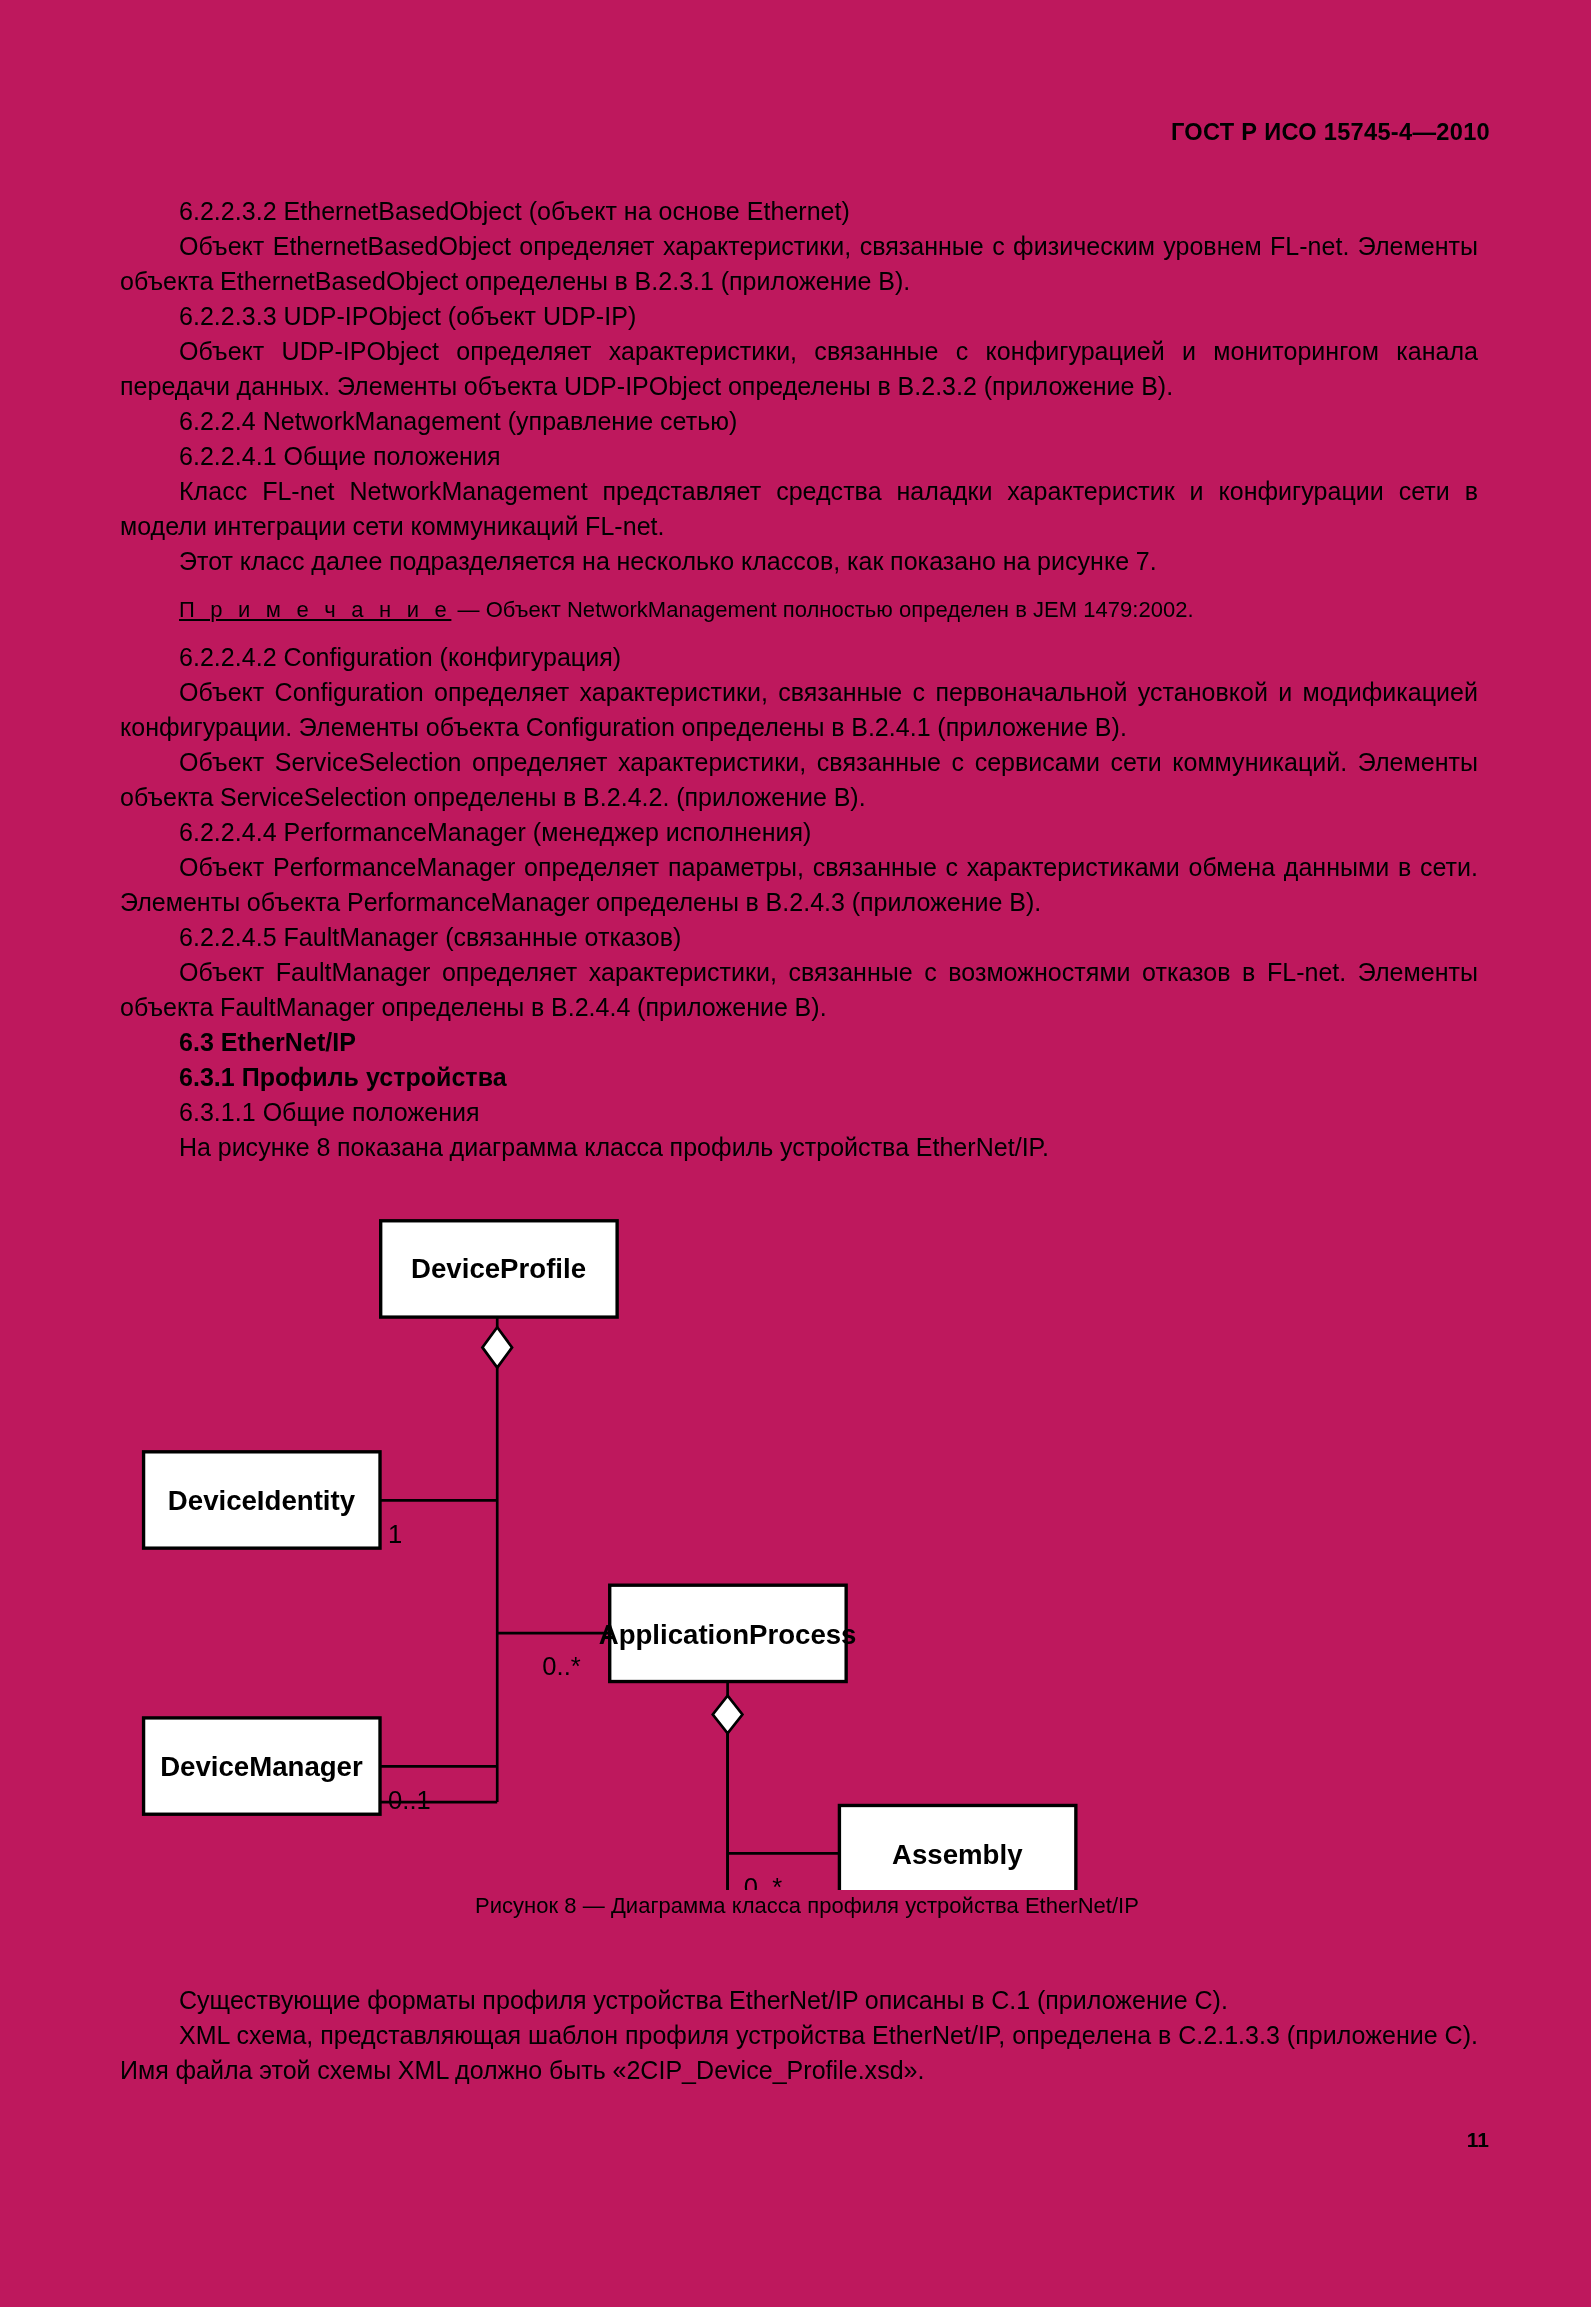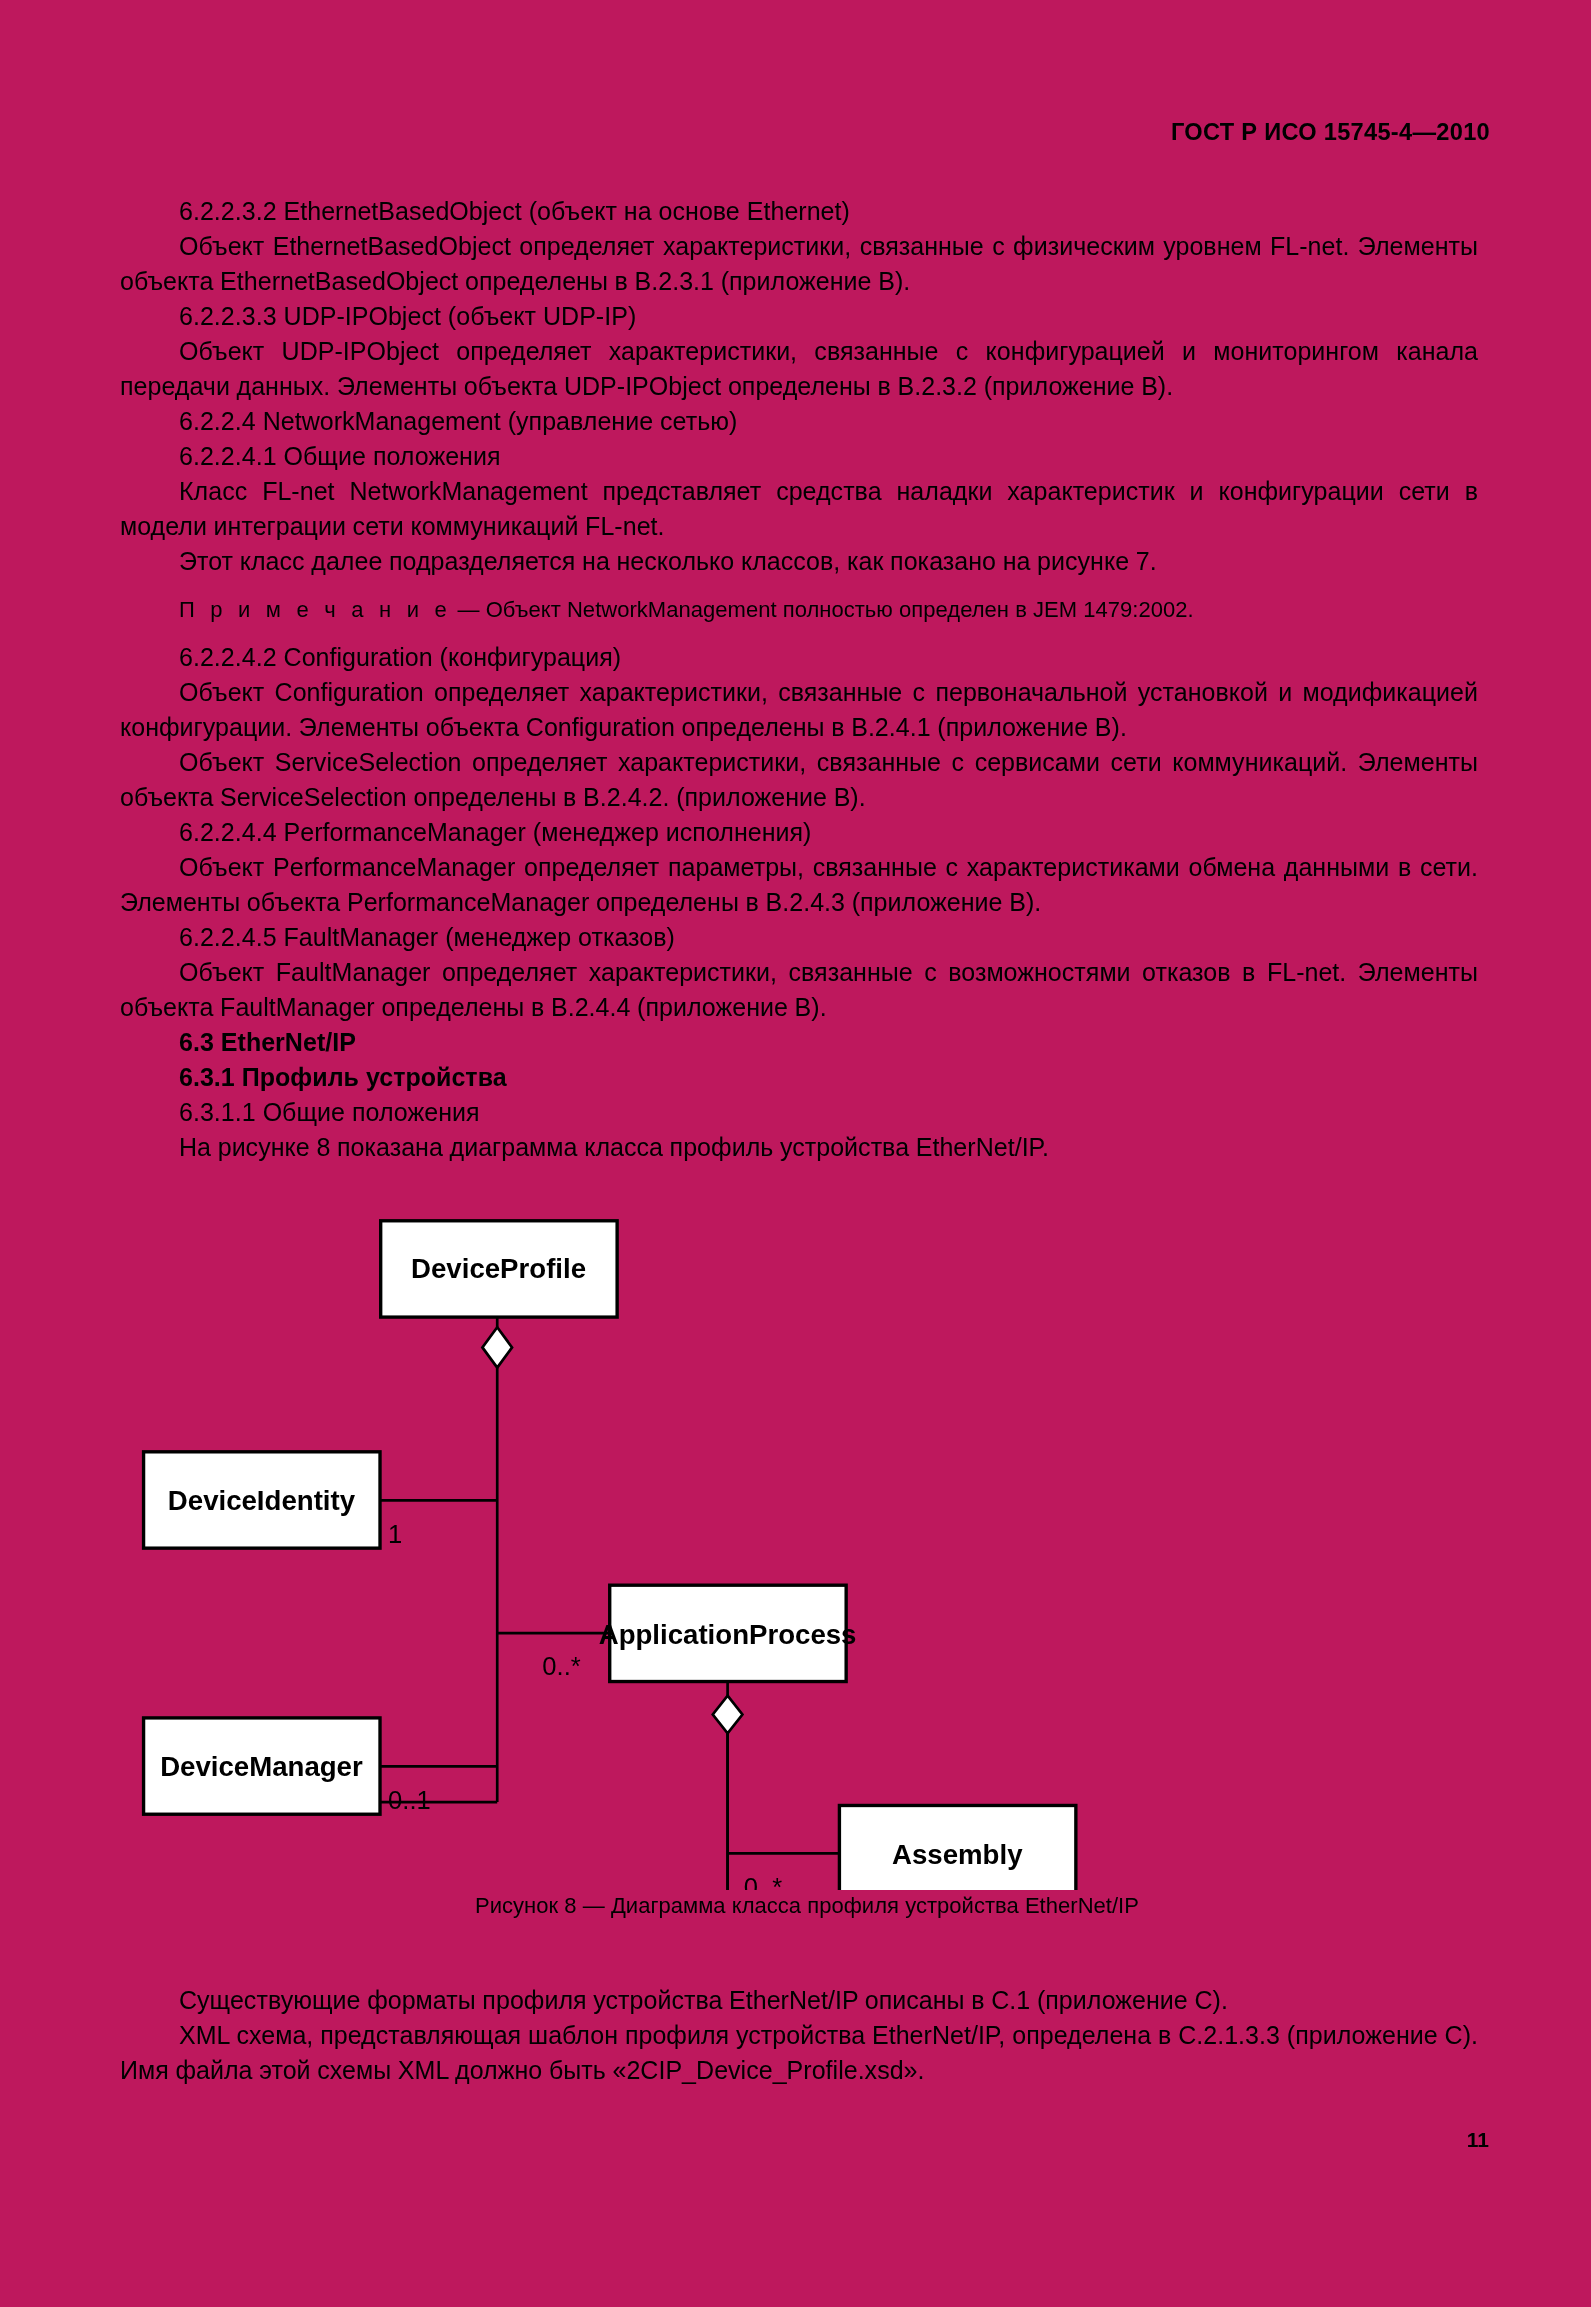--- a/index.html
+++ b/index.html
@@ -69,20 +69,21 @@
 
   p.note {
     margin: 15px 0 13.5px 0;
     font-size: 22px;
     line-height: 32px;
     text-indent: 59px;
     letter-spacing: 0.03px;
   }
   p.note .spaced {
     letter-spacing: 4.7px;
+    text-decoration: underline;
   }
 
   
   .figure {
     position: absolute;
     left: 120px;
     top: 1209px;
     width: 1358px;
     height: 741px;
   }
@@ -143,21 +144,21 @@
     </p>
 
     <p class="heading-num">6.2.2.4.2 Configuration (конфигурация)</p>
     <p class="body-text">Объект Configuration определяет характеристики, связанные с первоначальной установкой и модификацией конфигурации. Элементы объекта Configuration определены в В.2.4.1 (приложение В).</p>
 
     <p class="body-text">Объект ServiceSelection определяет характеристики, связанные с сервисами сети коммуникаций. Элементы объекта ServiceSelection определены в В.2.4.2. (приложение В).</p>
 
     <p class="heading-num">6.2.2.4.4 PerformanceManager  (менеджер исполнения)</p>
     <p class="body-text">Объект PerformanceManager определяет параметры, связанные с характеристиками обмена данными в сети. Элементы объекта PerformanceManager определены в В.2.4.3 (приложение В).</p>
 
-    <p class="heading-num">6.2.2.4.5 FaultManager (менеджер отказов)</p>
+    <p class="heading-num">6.2.2.4.5 FaultManager (связанные отказов)</p>
     <p class="body-text">Объект FaultManager определяет характеристики, связанные с возможностями отказов в FL-net. Элементы объекта FaultManager определены в В.2.4.4 (приложение В).</p>
 
     <p class="heading-bold">6.3 EtherNet/IP</p>
     <p class="heading-bold">6.3.1 Профиль устройства</p>
     <p class="heading-num">6.3.1.1 Общие положения</p>
     <p class="body-text">На рисунке 8 показана диаграмма класса профиль устройства EtherNet/IP.</p>
 
   </div>
 
   <div class="figure">

